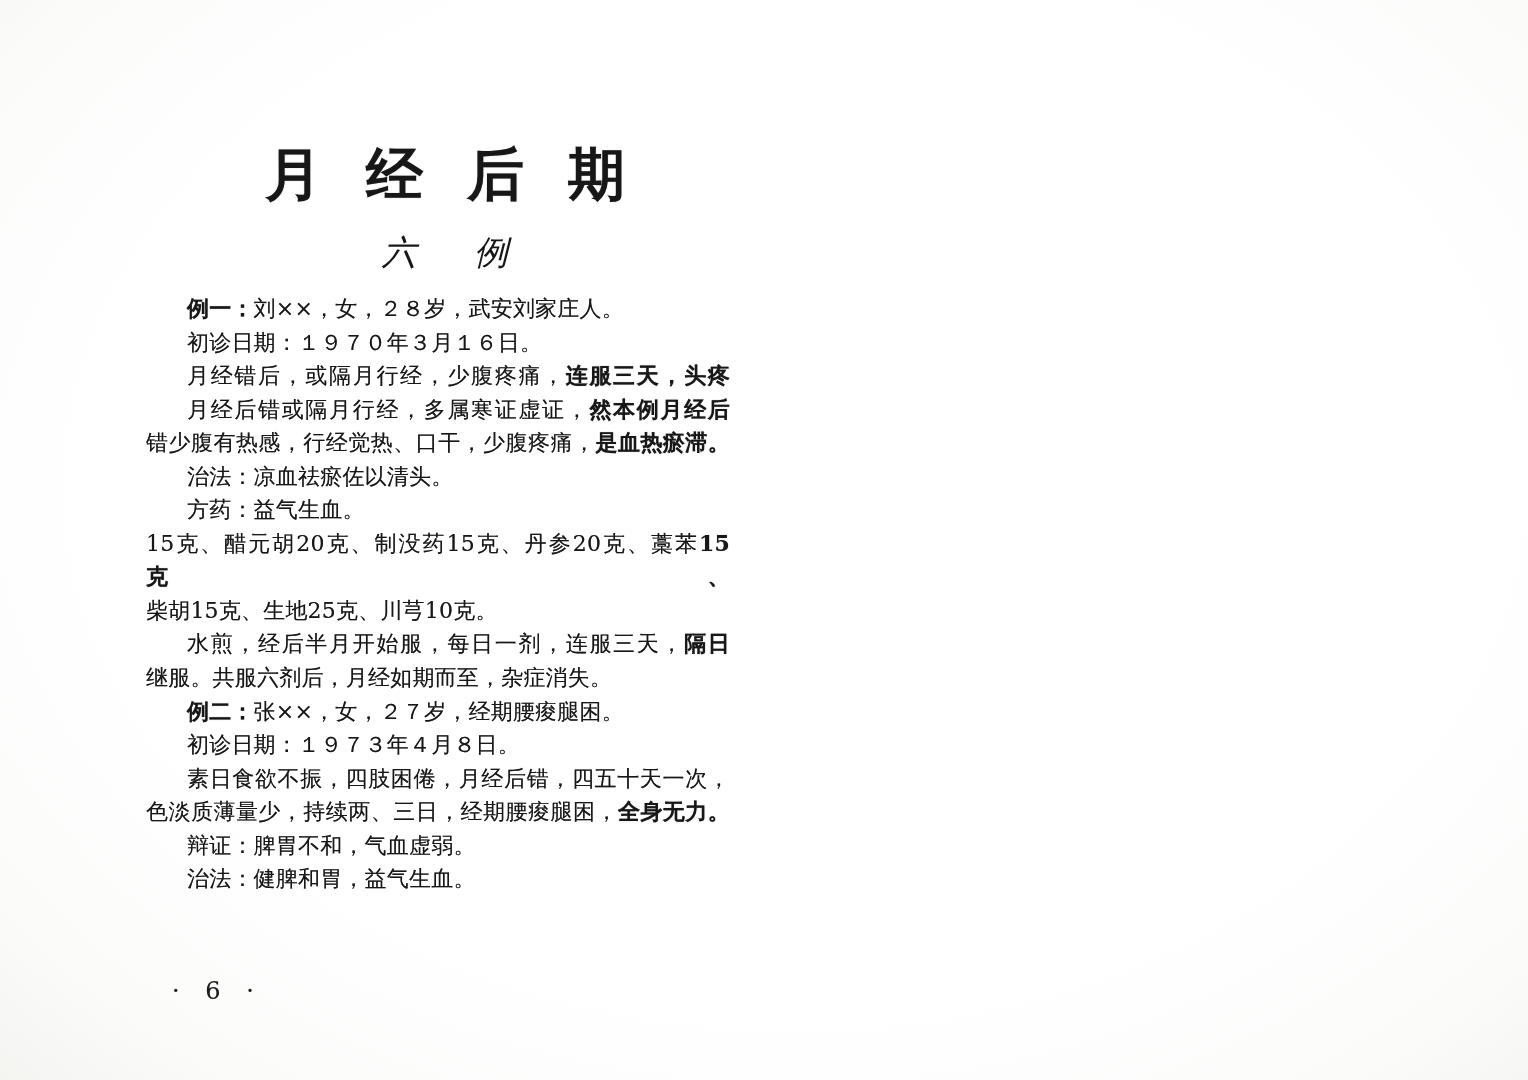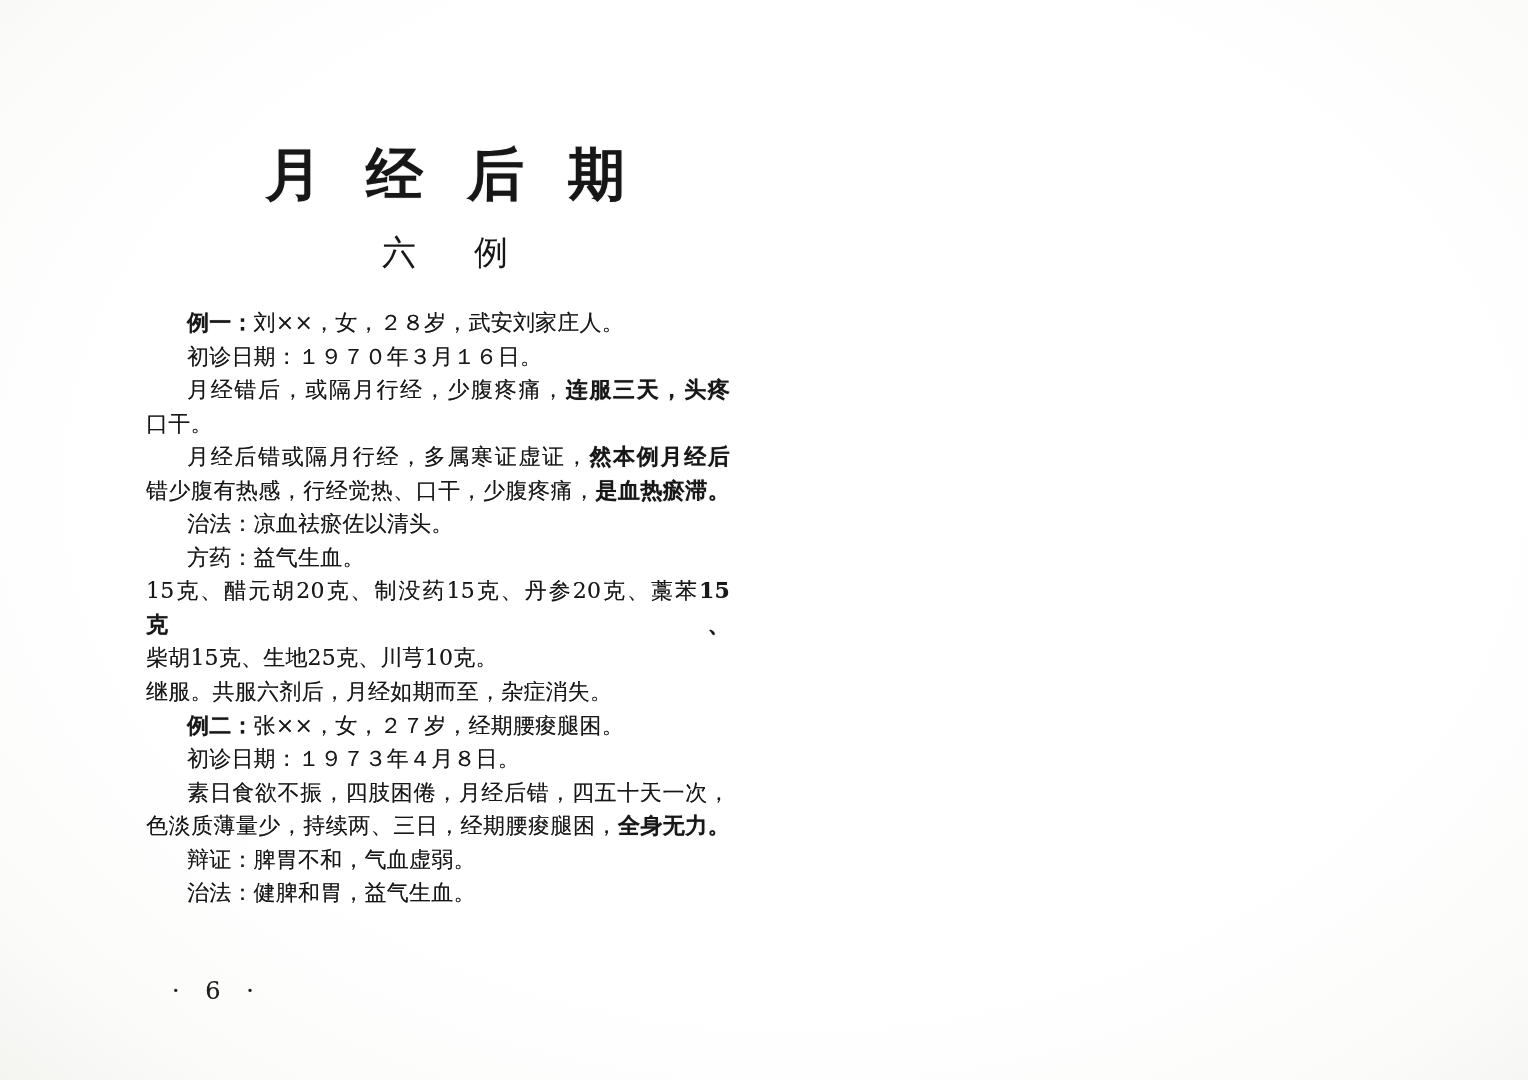--- a/index.html
+++ b/index.html
@@ -16,25 +16,25 @@
   .page-right { left:764px; width:764px; }
 
   .title-wrap { position:absolute; left:150px; top:140px; width:590px; text-align:center; }
   .doc-title {
     margin:0; font-size:57px; font-weight:bold; line-height:1.2;
     letter-spacing:44px; padding-left:44px; white-space:nowrap;
     text-shadow:0 0 1px rgba(10,10,10,.45);
   }
   .doc-subtitle {
     margin:24px 0 0 0; font-size:34px; font-weight:500; line-height:1.2;
-    letter-spacing:58px; padding-left:58px; white-space:nowrap;
+    letter-spacing:58px; padding-left:58px; white-space:nowrap;font-style:italic;
   }
 
   .body-col { position:absolute; }
-  .body-left  { left:146px; top:306px; width:584px; }
+  .body-left  { left:146px; top:292px; width:584px; }
 
   .line {
     font-size:22px; line-height:33.55px; letter-spacing:0.2px;
     text-align:justify; text-align-last:left;
     text-shadow:0 0 0.6px rgba(25,25,25,.55);
   }
   .line.ind  { text-indent:41px; }
   .line.fill { text-align-last:justify; }
   .b { font-weight:bold; text-shadow:0 0 0.8px rgba(0,0,0,.6); }
 
@@ -52,27 +52,27 @@
 
   <div class="page page-left">
     <div class="title-wrap">
       <h1 class="doc-title">月经后期</h1>
       <h2 class="doc-subtitle">六例</h2>
     </div>
     <div class="body-col body-left" id="left-body">
         <div class="line ind"><span class="b">例一：</span><span>刘××，女，２８岁，武安刘家庄人。</span></div>
         <div class="line ind"><span>初诊日期：１９７０年３月１６日。</span></div>
         <div class="line ind fill"><span>月经错后，或隔月行经，少腹疼痛，</span><span class="b">连服三天，头疼</span></div>
-        <div class="line"><span>口干。</span></div>
         <div class="line ind fill"><span>月经后错或隔月行经，多属寒证虚证，</span><span class="b">然本例月经后</span></div>
         <div class="line fill"><span>错少腹有热感，行经觉热、口干，少腹疼痛，</span><span class="b">是血热瘀滞。</span></div>
         <div class="line ind"><span>治法：凉血祛瘀佐以清头。</span></div>
         <div class="line ind"><span>方药：益气生血。</span></div>
         <div class="line fill"><span>15克、醋元胡20克、制没药15克、丹参20克、藁苯</span><span class="b">15克、</span></div>
         <div class="line"><span>柴胡15克、生地25克、川芎10克。</span></div>
+        <div class="line ind fill"><span>水煎，经后半月开始服，每日一剂，连服三天，</span><span class="b">隔日</span></div>
         <div class="line"><span>继服。共服六剂后，月经如期而至，杂症消失。</span></div>
         <div class="line ind"><span class="b">例二：</span><span>张××，女，２７岁，经期腰痠腿困。</span></div>
         <div class="line ind"><span>初诊日期：１９７３年４月８日。</span></div>
         <div class="line ind fill"><span>素日食欲不振，四肢困倦，月经后错，四五十天一次，</span></div>
         <div class="line fill"><span>色淡质薄量少，持续两、三日，经期腰痠腿困，</span><span class="b">全身无力。</span></div>
         <div class="line ind"><span>辩证：脾胃不和，气血虚弱。</span></div>
         <div class="line ind"><span>治法：健脾和胃，益气生血。</span></div>
       </div>
     <div class="pageno pageno-left">· 6 ·</div>
   </div>

